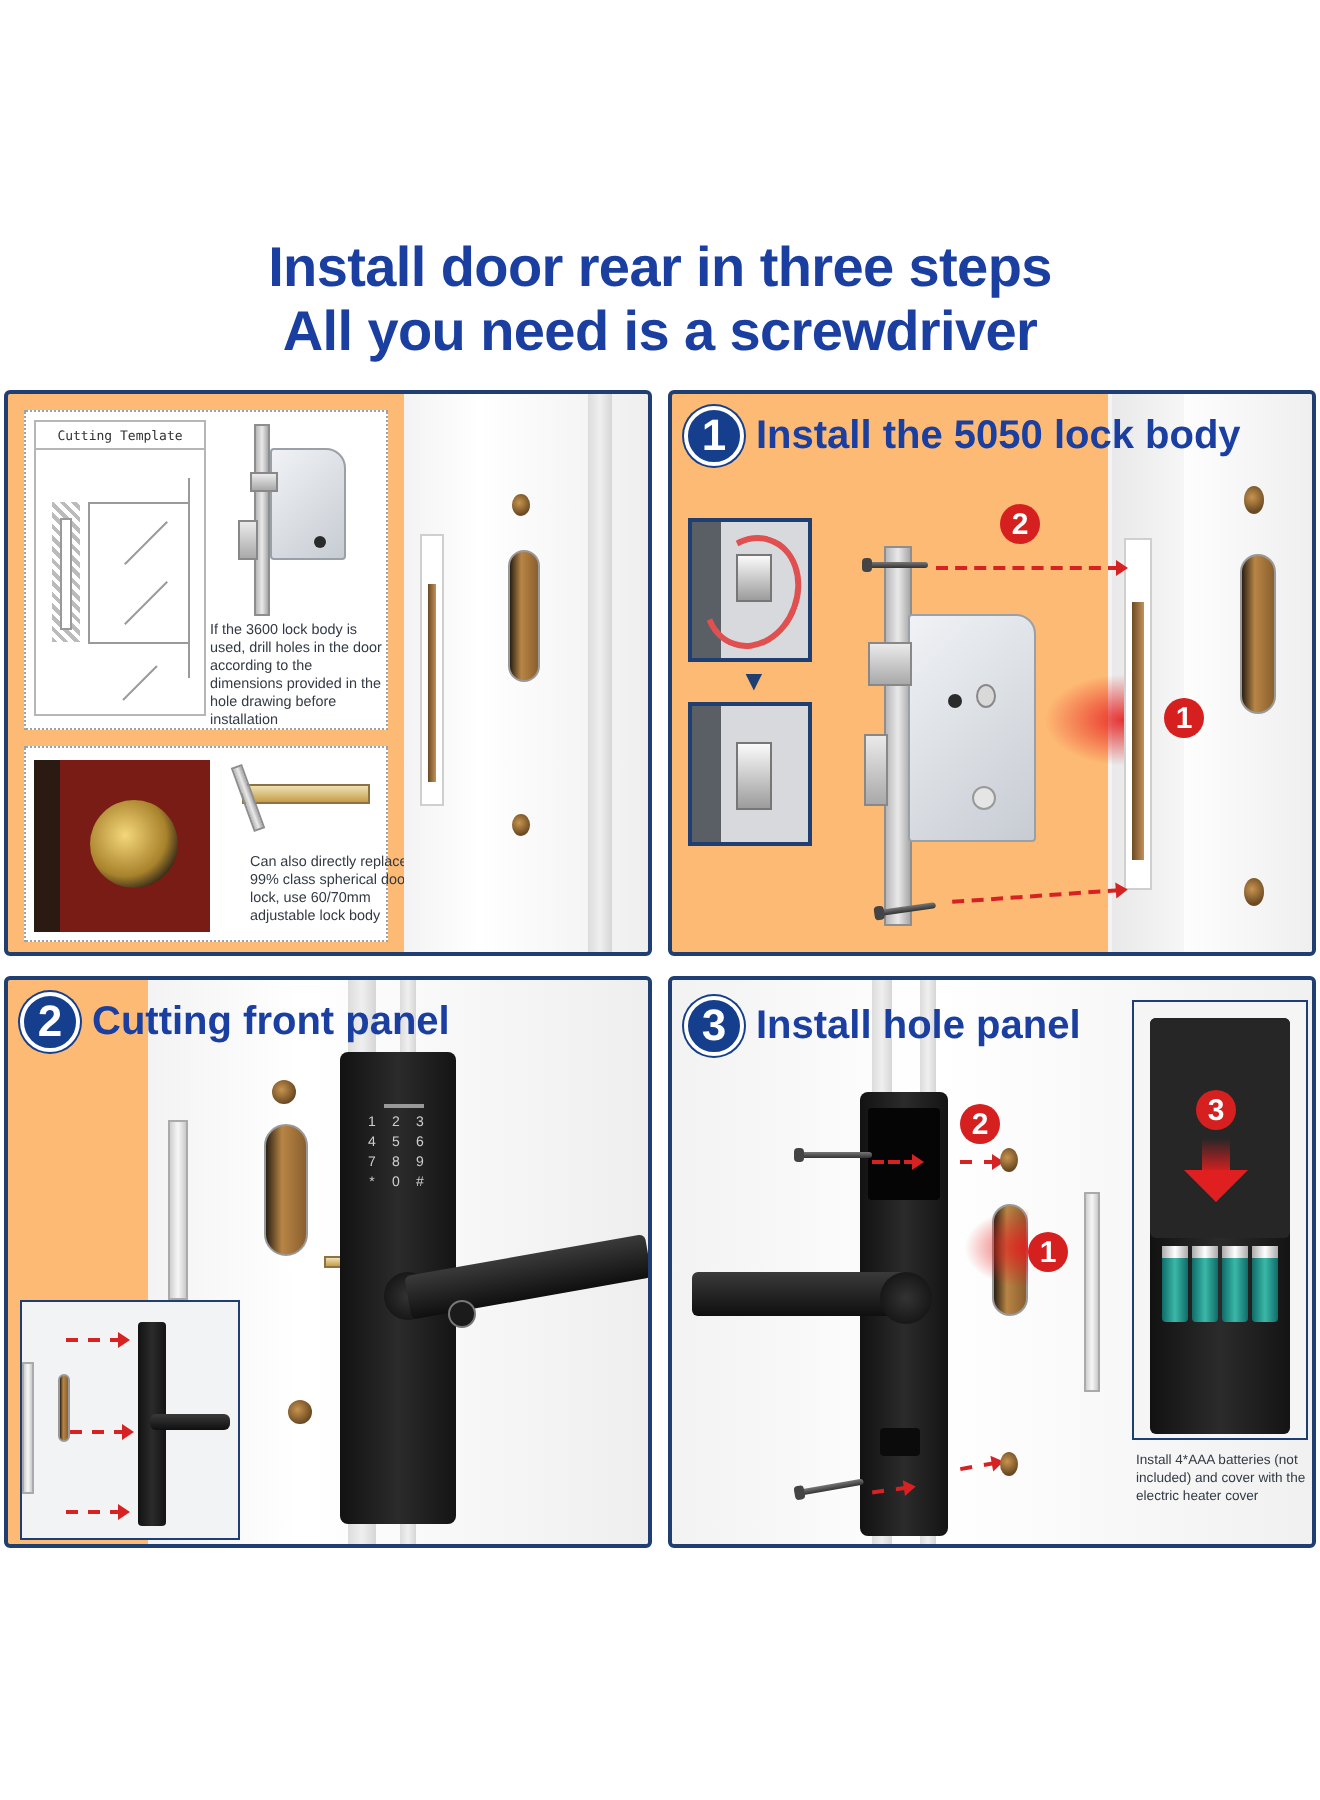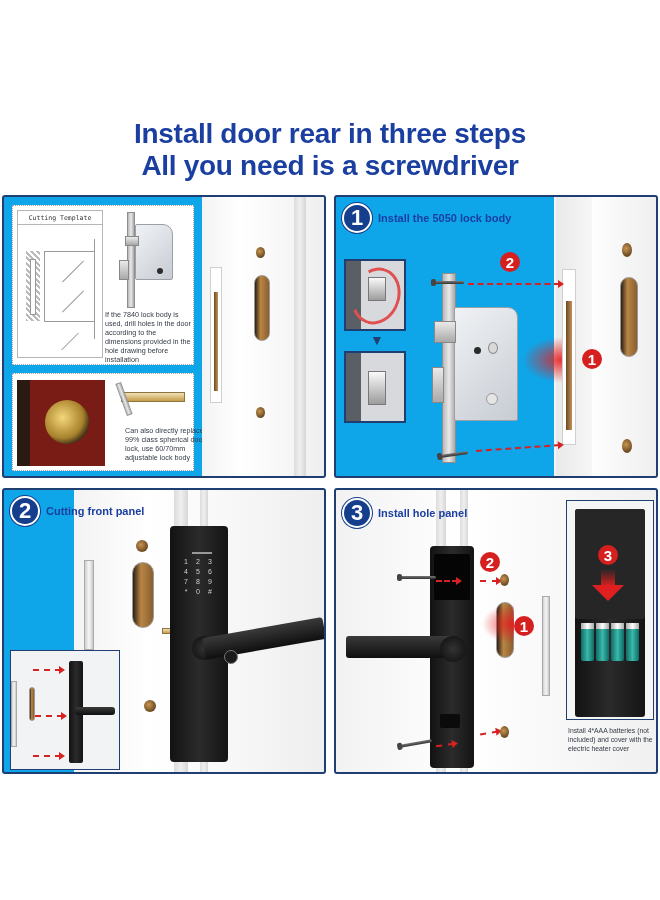--- a/index.html
+++ b/index.html
@@ -1,29 +1,29 @@
 <!DOCTYPE html>
 <html><head>
 <meta charset="utf-8">
 <style>
   * { box-sizing: border-box; margin: 0; padding: 0; }
   html, body { width: 660px; height: 900px; background: #ffffff; overflow: hidden; font-family: "Liberation Sans", "DejaVu Sans", sans-serif; }
   .page { position: relative; width: 660px; height: 900px; background: #fff; }
 
   .headline { position: absolute; left: 0; top: 118px; width: 660px; text-align: center; color: #1a3fa0; font-weight: 700; font-size: 28px; line-height: 32px; letter-spacing: -0.3px; }
 
-  .panel { position: absolute; border: 2px solid #1f3f73; border-radius: 3px; background: #0ea5e9; overflow: hidden; }
+  .panel { position: absolute; border: 2px solid #1f3f73; border-radius: 3px; background: #fdba74; overflow: hidden; }
   .p1 { left: 2px; top: 195px; width: 324px; height: 283px; }
   .p2 { left: 334px; top: 195px; width: 324px; height: 283px; }
   .p3 { left: 2px; top: 488px; width: 324px; height: 286px; }
   .p4 { left: 334px; top: 488px; width: 324px; height: 286px; }
 
   .step-title { position: absolute; display: flex; align-items: center; gap: 6px; z-index: 5; }
   .step-badge { width: 30px; height: 30px; border-radius: 50%; background: #153e8c; color: #fff; font-weight: 700; font-size: 22px; display: flex; align-items: center; justify-content: center; border: 2px solid #fff; box-shadow: 0 0 0 1px #153e8c; }
-  .step-label { color: #1a3fa0; font-weight: 700; font-size: 11px; }
+  .step-label { color: #1a3fa0; font-weight: 700; font-size: 20px; }
 
   .small-text { position: absolute; font-size: 7.2px; line-height: 9px; color: #333a44; }
 
   
   .door { position: absolute; background: linear-gradient(90deg,#f3f3f3,#ffffff 30%,#eeeeee); }
   .door-edge { position: absolute; background: linear-gradient(90deg,#dcdcdc,#efefef,#d6d6d6); }
   .hole { position: absolute; border-radius: 50%; background: radial-gradient(circle at 40% 40%, #c89450, #6b4a22 70%); }
   .slot { position: absolute; border-radius: 12px; background: linear-gradient(90deg,#2a2015,#b88545 40%,#8a5f2e); border: 1px solid #999; }
   .mortise { position: absolute; background: #ffffff; border: 1px solid #cfcfcf; }
   .mortise .wood { position: absolute; left: 3px; right: 3px; top: 18%; bottom: 8%; background: linear-gradient(90deg,#6b4a22,#c4915a); }
@@ -97,21 +97,21 @@
         <div class="line" style="left:40px;top:90px;width:30px;height:1px;transform:rotate(-45deg);"></div>
         <div class="line" style="left:40px;top:130px;width:24px;height:1px;transform:rotate(-45deg);"></div>
       </div>
       <div class="lockbody" style="left:104px;top:6px;width:60px;height:96px;">
         <div class="faceplate" style="left:10px;top:0;width:8px;height:96px;"></div>
         <div class="case" style="left:18px;top:12px;width:38px;height:56px;"></div>
         <div class="bolt" style="left:2px;top:48px;width:10px;height:20px;"></div>
         <div class="bolt" style="left:8px;top:24px;width:14px;height:10px;"></div>
         <div class="dot-hole" style="left:40px;top:56px;width:6px;height:6px;"></div>
       </div>
-      <div class="small-text" style="left:92px;top:104px;width:88px;">If the 7840 lock body is used, drill holes in the door according to the dimensions provided in the hole drawing before installation</div>
+      <div class="small-text" style="left:92px;top:104px;width:88px;">If the 3600 lock body is used, drill holes in the door according to the dimensions provided in the hole drawing before installation</div>
     </div>
 
     <div class="dashed-box" style="left:8px;top:176px;width:182px;height:98px;">
       <div class="knob-photo" style="left:4px;top:6px;width:88px;height:86px;">
         <div class="knob" style="left:28px;top:20px;width:44px;height:44px;"></div>
       </div>
       <div>
         <div class="latch-bar" style="left:108px;top:18px;width:64px;height:10px;"></div>
         <div class="faceplate" style="left:108px;top:8px;width:6px;height:34px;transform:rotate(-20deg);"></div>
       </div>

